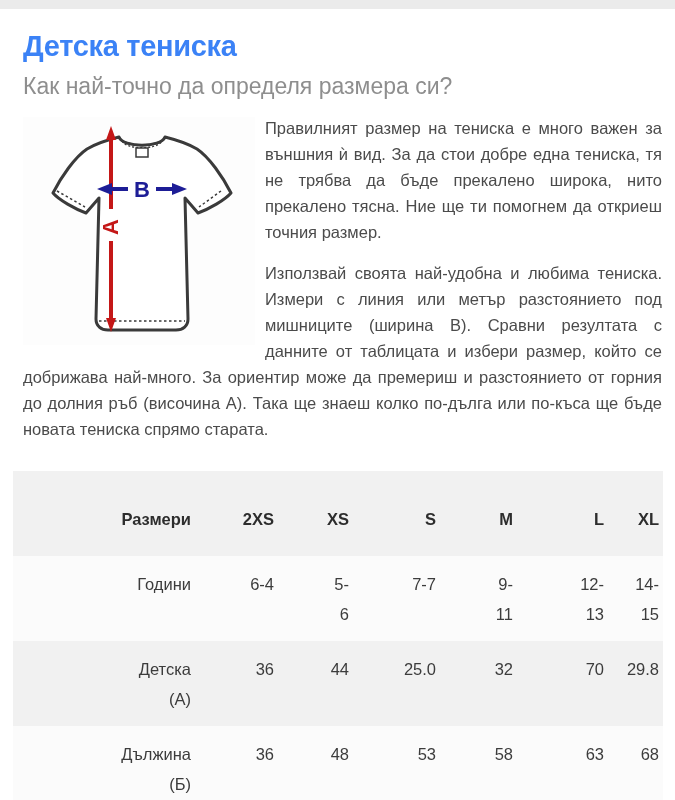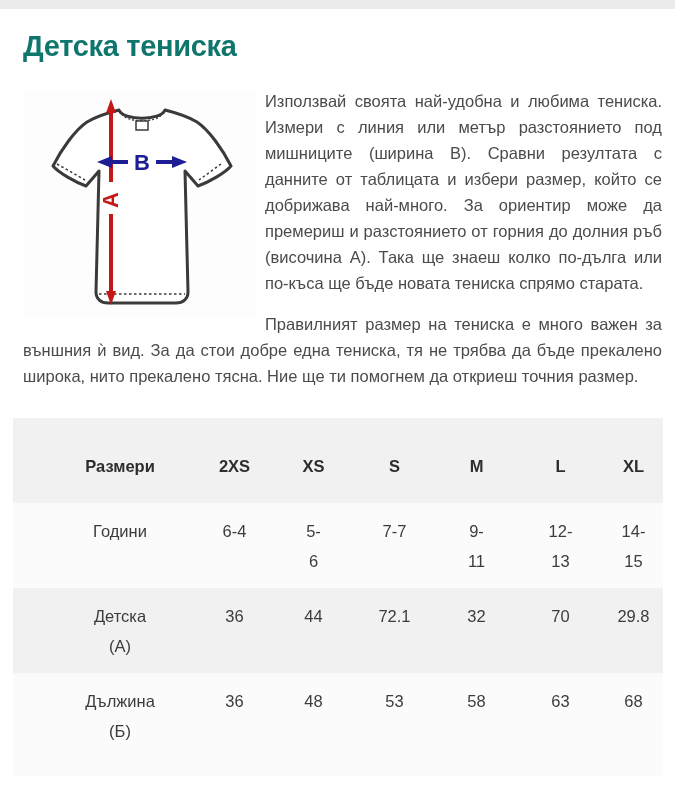--- a/index.html
+++ b/index.html
@@ -11,21 +11,21 @@
   }
   .page { width: 675px; height: 800px; overflow: hidden; background: #fff; }
 
   .top-strip { height: 9px; background: #ebebeb; }
 
   header { padding: 21px 22px 0 23px; }
   h1 {
     margin: 0 0 11px 0;
     font-size: 29px; line-height: 32px;
     font-weight: 700; letter-spacing: -0.3px;
-    color: #0f766e;
+    color: #3b82f6;
   }
   h2 {
     margin: 0;
     font-size: 23px; line-height: 27px;
     font-weight: 400;
     color: #8e8e8e;
   }
 
   .intro { padding: 15px 13px 0 23px; }
   .intro::after { content: ""; display: block; clear: both; }
@@ -48,39 +48,40 @@
     width: 650px;
     border-collapse: collapse;
     table-layout: fixed;
     font-size: 16.5px;
     color: #3c3c3c;
   }
   thead tr { background: #f1f1f1; }
   tbody tr:nth-child(odd) { background: #fbfbfb; }
   tbody tr:nth-child(even) { background: #f1f1f1; }
   th, td {
-    text-align: center;
+    text-align: right;
     vertical-align: top;
     font-weight: 400;
     white-space: pre-line;
     line-height: 30px;
     padding: 13px 4px 12px 0;
   }
   th { font-weight: 700; color: #2d2d2d; padding: 33px 4px 22px 0; }
   th:first-child, td:first-child { padding-left: 36px; }
   tbody tr:last-child td { padding-bottom: 30px; }
 </style>
 </head>
 <body>
 
 <div class="page">
   <div class="top-strip"></div>
 
   <header>
     <h1>Детска тениска</h1>
+    <h2>Как най-точно да определя размера си?</h2>
   </header>
 
   <section class="intro">
     <figure class="diagram" style="margin:2px 10px 6px 0;">
       <svg viewBox="0 0 232 228">
 
         <g>
           <path d="M96,20 C88,22 74,26 64,32 C52,40 38,60 30,76 C36,83 52,92 63,96 L76,81 L73,202 C73,209 78,213 85,213 L153,213 C160,213 165,209 165,202 L162,81 L175,96 C186,92 202,83 208,76 C200,60 186,40 174,32 C164,26 150,22 142,20 C138,31 100,31 96,20 Z" fill="#ffffff" stroke-width="3" stroke-linejoin="round" stroke="#3a3a3a"></path>
           <path d="M96,20 C100,31 138,31 142,20" fill="none" stroke-width="2" stroke="#3a3a3a"></path>
           <path d="M99,24 C104,33 134,33 139,24" fill="none" stroke-width="1.5" stroke-dasharray="2 2" stroke="#3a3a3a"></path>
@@ -101,22 +102,22 @@
         <g>
           <polygon points="74,72 89,66 89,78" fill="#1d1d96"></polygon>
           <line x1="87" y1="72" x2="105" y2="72" stroke-width="4" stroke="#1d1d96"></line>
           <text x="119" y="80" text-anchor="middle" font-size="22" font-weight="bold" fill="#1d1d96">B</text>
           <line x1="133" y1="72" x2="151" y2="72" stroke-width="4" stroke="#1d1d96"></line>
           <polygon points="164,72 149,66 149,78" fill="#1d1d96"></polygon>
         </g>
       </svg>
     </figure>
 
+    <p>Правилният размер на тениска е много важен за външния ѝ вид. За да стои добре една тениска, тя не трябва да бъде прекалено широка, нито прекалено тясна. Ние ще ти помогнем да откриеш точния размер.</p>
     <p>Използвай своята най-удобна и любима тениска. Измери с линия или метър разстоянието под мишниците (ширина В). Сравни резултата с данните от таблицата и избери размер, който се добрижава най-много. За ориентир може да премериш и разстоянието от горния до долния ръб (височина А). Така ще знаеш колко по-дълга или по-къса ще бъде новата тениска спрямо старата.</p>
-    <p>Правилният размер на тениска е много важен за външния ѝ вид. За да стои добре една тениска, тя не трябва да бъде прекалено широка, нито прекалено тясна. Ние ще ти помогнем да откриеш точния размер.</p>
   </section>
 
   <section class="table-wrap">
     <table>
       <colgroup>
         <col style="width:182px">
           <col style="width:83px">
           <col style="width:75px">
         <col style="width:87px">
           <col style="width:77px">
@@ -146,21 +147,21 @@
           <td>12-
 13</td>
           <td>14-
 15</td>
         </tr>
         <tr>
           <td>Детска
 (А)</td>
           <td>36</td>
           <td>44</td>
-          <td>72.1</td>
+          <td>25.0</td>
           <td>32</td>
           <td>70</td>
           <td>29.8</td>
         </tr>
         <tr>
           <td>Дължина
 (Б)</td>
           <td>36</td>
           <td>48</td>
           <td>53</td>

